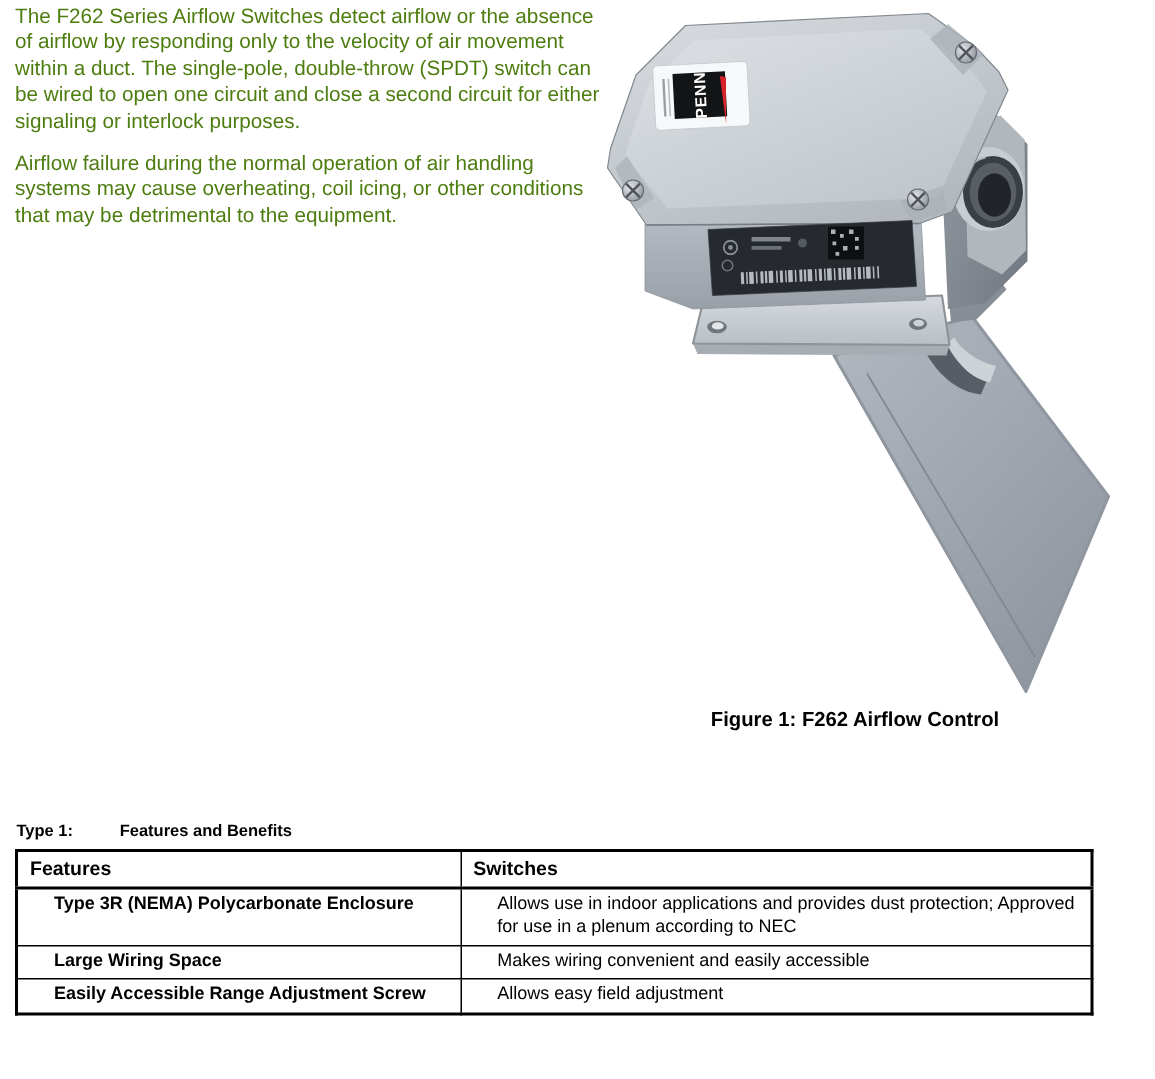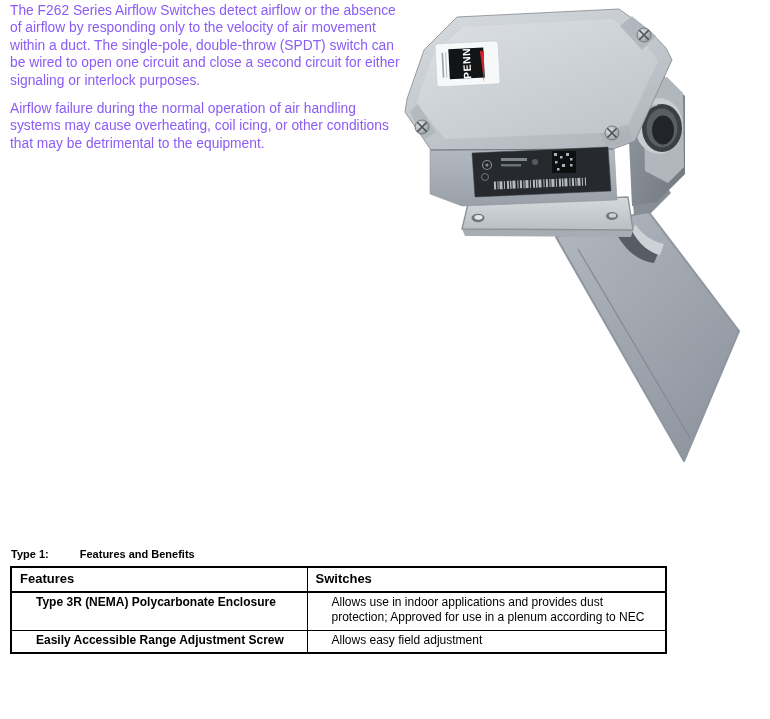--- a/index.html
+++ b/index.html
@@ -4,34 +4,34 @@
 <style>
   * { box-sizing: border-box; margin: 0; padding: 0; }
   html, body { background: #ffffff; }
   body {
     width: 770px; height: 719px; position: relative; overflow: hidden;
     font-family: "Liberation Sans", sans-serif; color: #000;
   }
   
   .intro { position: absolute; left: 10px; top: 2px; width: 390px; }
   .intro h1 { font-size: 16.5px; font-weight: bold; margin: 0 0 9px 0; letter-spacing: 0.2px; }
-  .intro p  { font-size: 13.8px; line-height: 17.4px; margin: 0 0 11px 0; color: #8b5cf6; }
+  .intro p  { font-size: 13.8px; line-height: 17.4px; margin: 0 0 11px 0; color: #4d7c0f; }
   
   .figure { position: absolute; left: 400px; top: 0; width: 370px; }
   .figure svg { display: block; }
   .figure-caption {
     width: 370px; padding-right: 30px; margin-top: 6px;
     text-align: center; font-weight: bold; font-size: 13.5px;
   }
   
   .table-section { position: absolute; left: 10px; top: 548px; width: 747px; }
   .table-caption { font-weight: bold; font-size: 11px; margin: 0 0 6px 1px; }
   .table-caption .cap-title { margin-left: 28px; }
   table.fb {
-    width: 657px; border-collapse: collapse; table-layout: fixed;
+    width: 719px; border-collapse: collapse; table-layout: fixed;
     border: 2px solid #000;
   }
   table.fb th, table.fb td {
     border: 1px solid #000; vertical-align: top; text-align: left;
   }
   table.fb th {
     font-size: 13px; font-weight: bold; padding: 3px 8px 5px 8px;
     border-bottom: 2px solid #000;
   }
   table.fb td { font-size: 12px; line-height: 14.8px; padding: 2px 4px 5px 24px; }
@@ -168,20 +168,21 @@
           <rect x="170" y="158" width="2.5" height="2.5" fill="#aab1b7"></rect>
         <rect x="155" y="161" width="2.5" height="2.5" fill="#aab1b7"></rect>
           <rect x="162" y="164" width="3" height="3" fill="#aab1b7"></rect>
         <rect x="170" y="164" width="2.5" height="2.5" fill="#aab1b7"></rect>
           <rect x="157" y="168" width="2.5" height="2.5" fill="#aab1b7"></rect>
       </g>
       <line x1="94" y1="185.5" x2="186" y2="181.5" stroke="#b4bac0" stroke-width="8" stroke-dasharray="2 1.5 1 1 3 1.5 1 2 2 1 1.5 1 3 2 1 1.5"></line>
     </g>
   </svg>
 
+  <div class="figure-caption">Figure 1: F262 Airflow Control</div>
 </div>
 
 <div class="table-section">
   <div class="table-caption">
     <span class="cap-label">Type 1:</span>
     <span class="cap-title">Features and Benefits</span>
   </div>
   <table class="fb">
     <colgroup>
         <col class="c1">
@@ -192,18 +193,22 @@
         <th>Features</th>
         <th>Switches</th>
       </tr>
     </thead>
     <tbody>
       <tr>
         <td class="feature">Type 3R (NEMA) Polycarbonate Enclosure</td>
         <td class="benefit">Allows use in indoor applications and provides dust protection; Approved for use in a plenum according to NEC</td>
       </tr>
       <tr>
+        <td class="feature">Large Wiring Space</td>
+        <td class="benefit">Makes wiring convenient and easily accessible</td>
+      </tr>
+      <tr>
         <td class="feature">Easily Accessible Range Adjustment Screw</td>
         <td class="benefit">Allows easy field adjustment</td>
       </tr>
     </tbody>
   </table>
 </div>
 
 </body></html>

